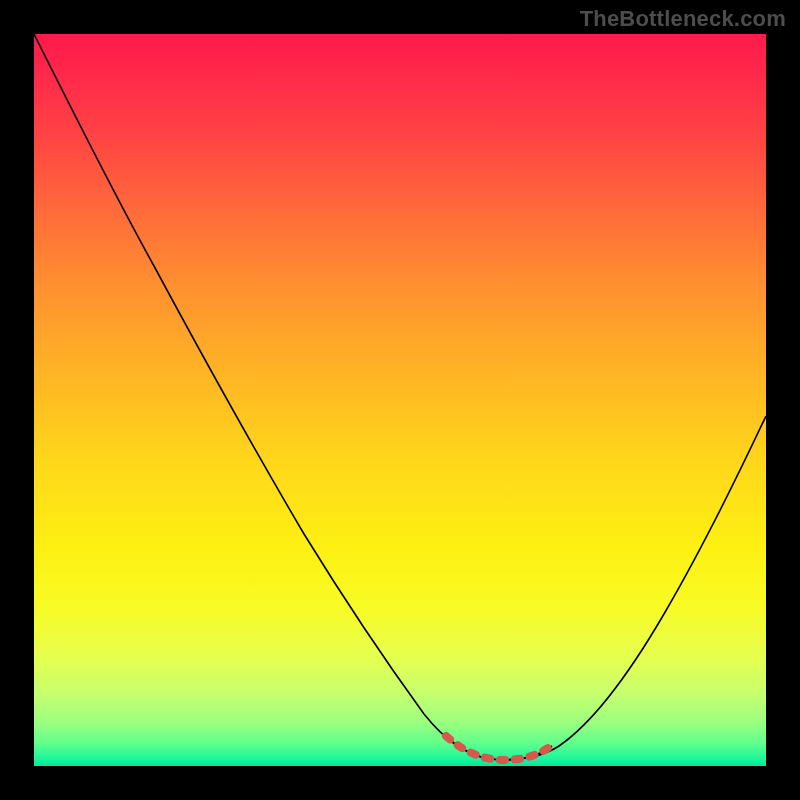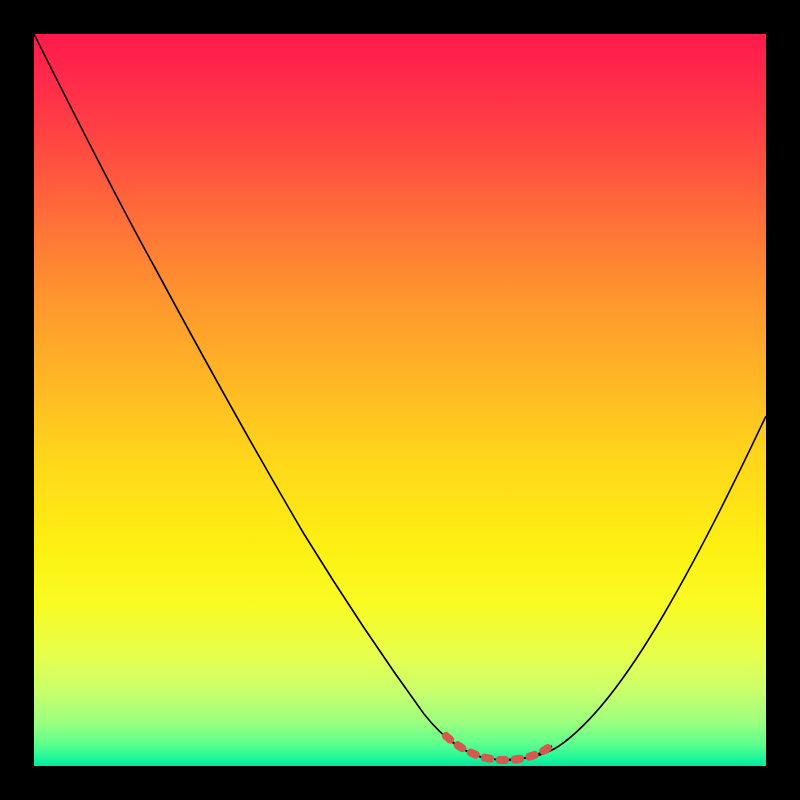--- a/index.html
+++ b/index.html
@@ -78,20 +78,21 @@
     stroke: #d6594d;
     stroke-width: 8;
     stroke-linecap: round;
     stroke-dasharray: 5.2 9.8;
   }
 </style>
 </head>
 <body>
 
 <div class="frame">
+  <div class="watermark">TheBottleneck.com</div>
 
   <div class="plot">
     <div class="gradient"></div>
 
     <svg class="curve" viewBox="0 0 732 732" preserveAspectRatio="none">
       <path class="main" d="M 0 0
                C 40 80, 80 160, 120 232
                C 170 325, 220 415, 270 500
                C 310 565, 350 625, 390 680
                C 410 705, 430 720, 455 725"></path>

